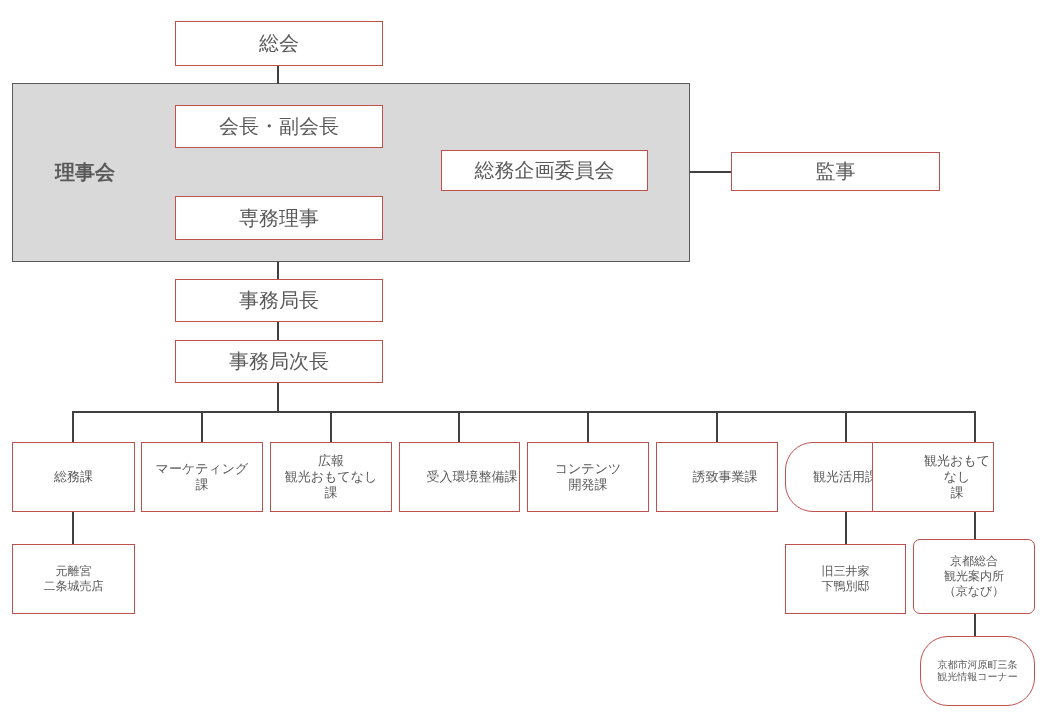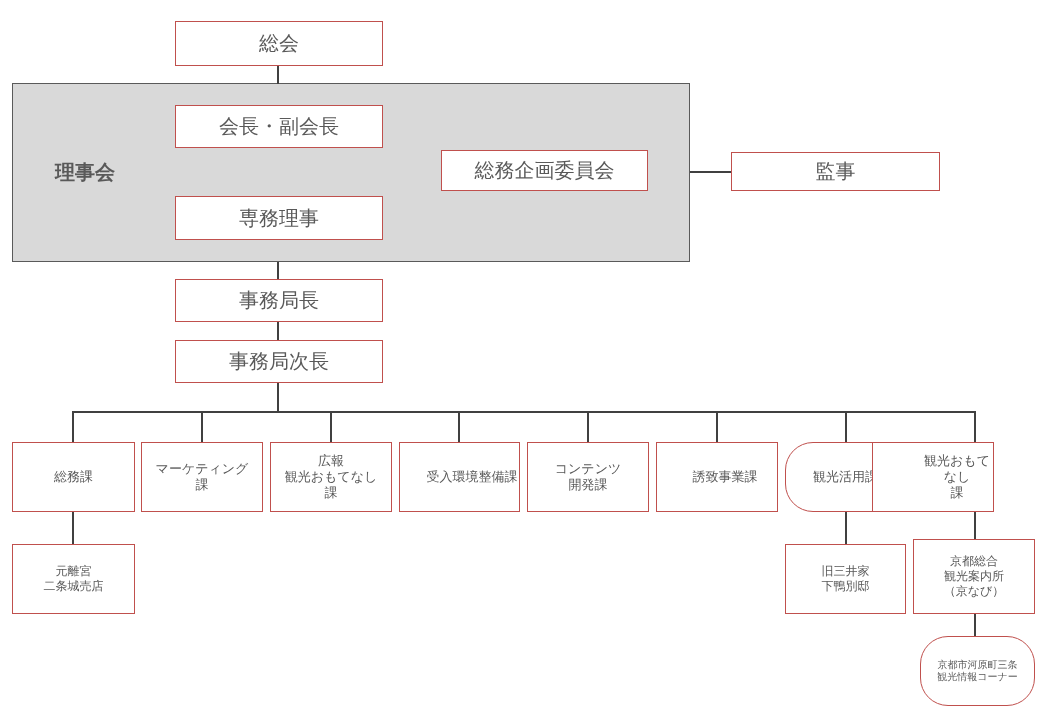--- a/index.html
+++ b/index.html
@@ -130,21 +130,21 @@
   <div class="conn v" style="left:72px; top:512px; height:32px;"></div>
   <div class="conn v" style="left:845px; top:512px; height:32px;"></div>
   <div class="conn v" style="left:974px; top:512px; height:27px;"></div>
 
   <div class="node fs-12" style="left:12px; top:544px; width:123px; height:70px;">元離宮
 二条城売店</div>
 
   <div class="node fs-12" style="left:785px; top:544px; width:121px; height:70px;">旧三井家
 下鴨別邸</div>
 
-  <div class="node fs-12" style="left:913px; top:539px; width:122px; height:75px;">京都総合
+  <div class="node fs-12" style="left:913px; top:539px; width:122px; height:75px;border-radius:7px;">京都総合
 観光案内所
 （京なび）</div>
 
   <div class="conn v" style="left:974px; top:614px; height:22px;"></div>
 
   <div class="node fs-10" style="left:920px; top:636px; width:115px; height:70px;border-radius:28px;">京都市河原町三条
 観光情報コーナー</div>
 
 </div>
 

